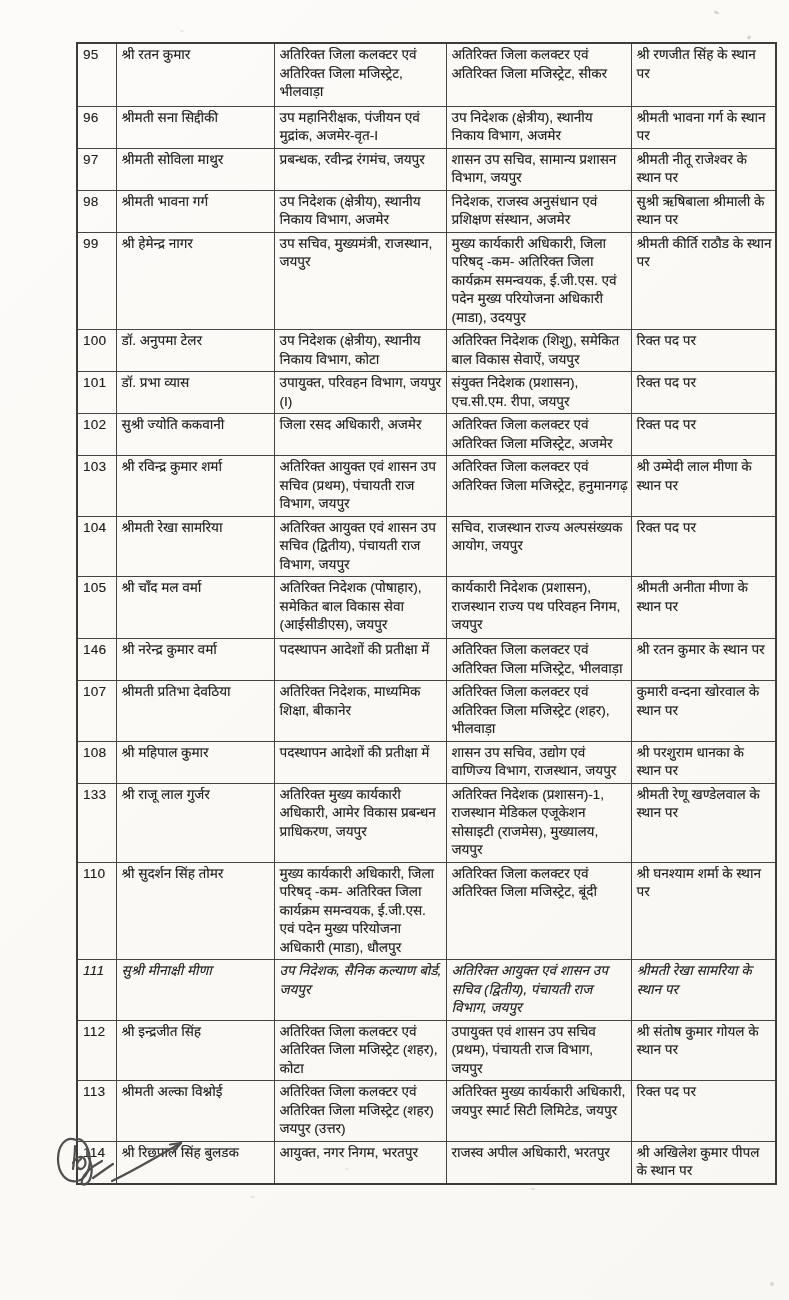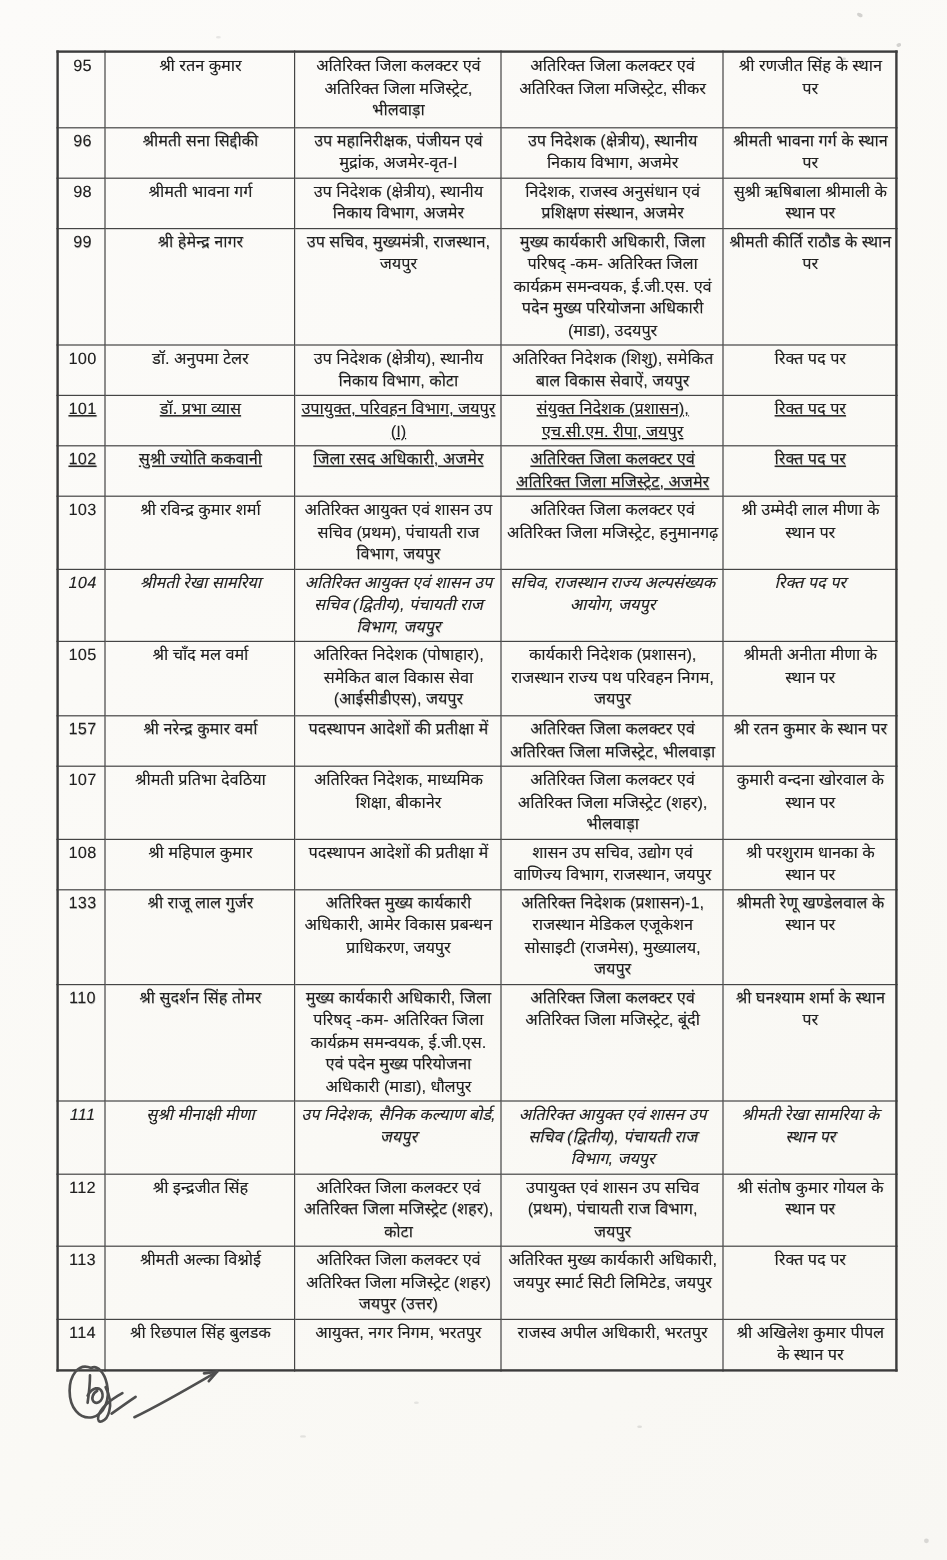--- a/index.html
+++ b/index.html
@@ -6,25 +6,24 @@
   body{
     width:789px;height:1300px;position:relative;overflow:hidden;
     background:#fbfaf7;
     font-family:"Liberation Sans","DejaVu Sans",sans-serif;
   }
   .page{
     position:absolute;inset:0;
     background:linear-gradient(135deg,#fcfbf9 0%,#faf9f5 60%,#f8f7f3 100%);
   }
   table.transfer{
-    position:absolute;left:47px;top:42px;width:699px;
+    position:absolute;left:76px;top:42px;width:699px;
     border-collapse:collapse;table-layout:fixed;
     border:2px solid #3c3c3c;
     background:transparent;
-    text-align:center;
   }
   table.transfer td{
     border:1px solid #454545;
     vertical-align:top;
     padding:2px 3px 2px 5px;
     font-size:13.5px;line-height:18.5px;
     color:#1f1f1f;
     text-shadow:0.3px 0.3px 0 rgba(25,25,25,0.35);
     overflow:hidden;
     word-break:break-word;
@@ -62,20 +61,27 @@
     <td class="c-to">अतिरिक्त जिला कलक्टर एवं अतिरिक्त जिला मजिस्ट्रेट, सीकर</td>
     <td class="c-vice">श्री रणजीत सिंह के स्थान पर</td>
   </tr>
         <tr style="height: 37px;">
     <td class="c-sn">96</td>
     <td class="c-name">श्रीमती सना सिद्दीकी</td>
     <td class="c-from">उप महानिरीक्षक, पंजीयन एवं मुद्रांक, अजमेर-वृत-I</td>
     <td class="c-to">उप निदेशक (क्षेत्रीय), स्थानीय निकाय विभाग, अजमेर</td>
     <td class="c-vice">श्रीमती भावना गर्ग के स्थान पर</td>
   </tr>
+        <tr style="height: 37px;">
+    <td class="c-sn">97</td>
+    <td class="c-name">श्रीमती सोविला माथुर</td>
+    <td class="c-from">प्रबन्धक, रवीन्द्र रंगमंच, जयपुर</td>
+    <td class="c-to">शासन उप सचिव, सामान्य प्रशासन विभाग, जयपुर</td>
+    <td class="c-vice">श्रीमती नीतू राजेश्वर के स्थान पर</td>
+  </tr>
         <tr style="height: 36px; padding-left: 12px;">
     <td class="c-sn">98</td>
     <td class="c-name">श्रीमती भावना गर्ग</td>
     <td class="c-from">उप निदेशक (क्षेत्रीय), स्थानीय निकाय विभाग, अजमेर</td>
     <td class="c-to">निदेशक, राजस्व अनुसंधान एवं प्रशिक्षण संस्थान, अजमेर</td>
     <td class="c-vice">सुश्री ऋषिबाला श्रीमाली के स्थान पर</td>
   </tr>
         <tr style="height: 95px; margin-top: 44px;">
     <td class="c-sn">99</td>
     <td class="c-name">श्री हेमेन्द्र नागर</td>
@@ -83,57 +89,57 @@
     <td class="c-to">मुख्य कार्यकारी अधिकारी, जिला परिषद् -कम- अतिरिक्त जिला कार्यक्रम समन्वयक, ई.जी.एस. एवं पदेन मुख्य परियोजना अधिकारी (माडा), उदयपुर</td>
     <td class="c-vice">श्रीमती कीर्ति राठौड के स्थान पर</td>
   </tr>
         <tr style="height: 42px;">
     <td class="c-sn">100</td>
     <td class="c-name">डॉ. अनुपमा टेलर</td>
     <td class="c-from">उप निदेशक (क्षेत्रीय), स्थानीय निकाय विभाग, कोटा</td>
     <td class="c-to">अतिरिक्त निदेशक (शिशु), समेकित बाल विकास सेवाऐं, जयपुर</td>
     <td class="c-vice">रिक्त पद पर</td>
   </tr>
-        <tr style="height: 38px; text-decoration: underline;">
+        <tr style="height: 38px;">
     <td class="c-sn">101</td>
     <td class="c-name">डॉ. प्रभा व्यास</td>
     <td class="c-from">उपायुक्त, परिवहन विभाग, जयपुर (I)</td>
     <td class="c-to">संयुक्त निदेशक (प्रशासन), एच.सी.एम. रीपा, जयपुर</td>
     <td class="c-vice">रिक्त पद पर</td>
   </tr>
-        <tr style="height: 38px; text-decoration: underline;">
+        <tr style="height: 38px;">
     <td class="c-sn">102</td>
     <td class="c-name">सुश्री ज्योति ककवानी</td>
     <td class="c-from">जिला रसद अधिकारी, अजमेर</td>
     <td class="c-to">अतिरिक्त जिला कलक्टर एवं अतिरिक्त जिला मजिस्ट्रेट, अजमेर</td>
     <td class="c-vice">रिक्त पद पर</td>
   </tr>
         <tr style="height: 59px;">
     <td class="c-sn">103</td>
     <td class="c-name">श्री रविन्द्र कुमार शर्मा</td>
     <td class="c-from">अतिरिक्त आयुक्त एवं शासन उप सचिव (प्रथम), पंचायती राज विभाग, जयपुर</td>
     <td class="c-to">अतिरिक्त जिला कलक्टर एवं अतिरिक्त जिला मजिस्ट्रेट, हनुमानगढ़</td>
     <td class="c-vice">श्री उम्मेदी लाल मीणा के स्थान पर</td>
   </tr>
-        <tr style="height: 58px; font-style: italic;">
+        <tr style="height: 58px;">
     <td class="c-sn">104</td>
     <td class="c-name">श्रीमती रेखा सामरिया</td>
     <td class="c-from">अतिरिक्त आयुक्त एवं शासन उप सचिव (द्वितीय), पंचायती राज विभाग, जयपुर</td>
     <td class="c-to">सचिव, राजस्थान राज्य अल्पसंख्यक आयोग, जयपुर</td>
     <td class="c-vice">रिक्त पद पर</td>
   </tr>
         <tr style="height: 62px;">
     <td class="c-sn">105</td>
     <td class="c-name">श्री चाँद मल वर्मा</td>
     <td class="c-from">अतिरिक्त निदेशक (पोषाहार), समेकित बाल विकास सेवा (आईसीडीएस), जयपुर</td>
     <td class="c-to">कार्यकारी निदेशक (प्रशासन), राजस्थान राज्य पथ परिवहन निगम, जयपुर</td>
     <td class="c-vice">श्रीमती अनीता मीणा के स्थान पर</td>
   </tr>
         <tr style="height: 38px;">
-    <td class="c-sn">157</td>
+    <td class="c-sn">146</td>
     <td class="c-name">श्री नरेन्द्र कुमार वर्मा</td>
     <td class="c-from">पदस्थापन आदेशों की प्रतीक्षा में</td>
     <td class="c-to">अतिरिक्त जिला कलक्टर एवं अतिरिक्त जिला मजिस्ट्रेट, भीलवाड़ा</td>
     <td class="c-vice">श्री रतन कुमार के स्थान पर</td>
   </tr>
         <tr style="height: 60px; margin-left: 48px;">
     <td class="c-sn">107</td>
     <td class="c-name">श्रीमती प्रतिभा देवठिया</td>
     <td class="c-from">अतिरिक्त निदेशक, माध्यमिक शिक्षा, बीकानेर</td>
     <td class="c-to">अतिरिक्त जिला कलक्टर एवं अतिरिक्त जिला मजिस्ट्रेट (शहर), भीलवाड़ा</td>

